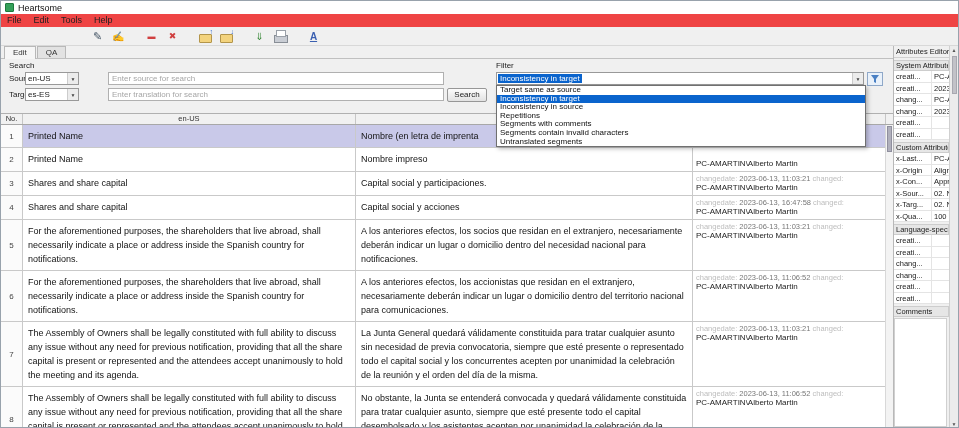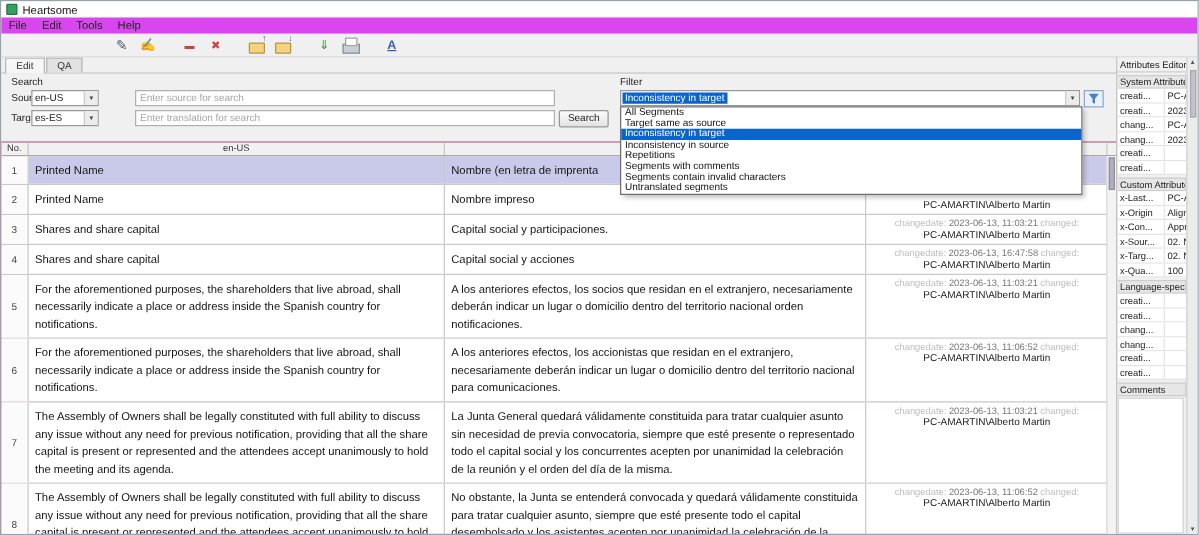--- a/index.html
+++ b/index.html
@@ -6,21 +6,21 @@
   html,body { background:#cfcfcf; }
   .window {
     width: 959px; height: 428px; position: relative; overflow: hidden;
     background:#f0f0f0; font-family:"Liberation Sans", sans-serif;
     border:1px solid #98a2ac;
   }
   
   .titlebar { height:13px; background:#ffffff; display:flex; align-items:center; gap:4px; padding-left:4px; font-size:9px; color:#111; }
   .app-icon { width:9px; height:9px; background:#35a05a; border:1px solid #1d7a3c; border-radius:1px; flex:none; }
   
-  .menubar { height:13px; display:flex; align-items:center; font-size:9px; color:#222; background:#d946ef; }
+  .menubar { height:13px; display:flex; align-items:center; font-size:9px; color:#222; background:#ef4444; }
   .menu-item { padding:0 6px; line-height:13px; }
   
   .toolbar { height:19px; background:#f0f0f0; border-bottom:1px solid #d8d8d8; display:flex; align-items:center; padding-left:88px; }
   .tb-group { display:flex; align-items:center; gap:4px; margin-right:16px; }
   .tb-btn { width:17px; height:16px; display:flex; align-items:center; justify-content:center; position:relative; border-radius:2px; }
   .glyph-pencil::before { content:"✎"; color:#4a5a6a; font-size:11px; }
   .glyph-pen::before { content:"✍"; color:#4a5a6a; font-size:10px; }
   .glyph-red-dash::before { content:"▬"; color:#d04040; font-size:8px; }
   .glyph-red-x::before { content:"✖"; color:#d04040; font-size:9px; }
   .glyph-folder-up::before, .glyph-folder-down::before {
@@ -66,21 +66,21 @@
   .w-tgt { width:337px; flex:none; }
   .w-meta { width:193px; flex:none; }
   .w-sc { width:8px; flex:none; border-right:none; }
   .grid-body { flex:1; overflow:hidden; }
   .trow { display:flex; border-bottom:1px solid #c9c9c9; background:#fff; }
   .cell { border-right:1px solid #c9c9c9; overflow:hidden; }
   .cell.no { width:22px; flex:none; display:flex; align-items:center; justify-content:center; font-size:8px; color:#444; background:#fbfbfb; }
   .cell.src, .cell.tgt { padding:4px 5px; font-size:9px; line-height:14px; color:#141414; }
   .cell.src { width:333px; flex:none; }
   .cell.tgt { width:337px; flex:none; }
-  .cell.meta { width:193px; flex:none; padding:2px 3px; border-right:none;text-align:center; }
+  .cell.meta { width:193px; flex:none; padding:2px 3px; border-right:none; }
   .trow.selected .cell.src, .trow.selected .cell.tgt, .trow.selected .cell.meta { background:#c9c9e9; }
   .meta-l1 { font-size:7.5px; line-height:9px; white-space:nowrap; overflow:hidden; }
   .mlabel { color:#bdbdbd; }
   .m-date { color:#777; margin:0 2px; }
   .m-user { font-size:8px; line-height:10px; color:#222; white-space:nowrap; overflow:hidden; }
   .vscroll { position:absolute; top:11px; right:0; bottom:0; width:8px; background:#f3f3f3; border-left:1px solid #d8d8d8; }
   .vthumb { margin:1px; height:26px; background:#b0b0bc; border:1px solid #8f8f9e; }
   
   .filter-dropdown { position:absolute; left:495px; top:84px; width:370px; background:#fff; border:1px solid #707070; z-index:40; box-shadow:2px 2px 4px rgba(0,0,0,0.25); }
   .dd-item { font-size:8px; height:8.6px; line-height:8.5px; padding-left:3px; color:#111; white-space:nowrap; overflow:hidden; }
@@ -237,21 +237,21 @@
       <div class="meta-l1">
         <span class="mlabel m-datelabel">changedate:</span><span class="m-date">2023-06-13, 16:47:58</span><span class="mlabel m-changedlabel">changed:</span>
       </div>
       <div class="m-user">PC-AMARTIN\Alberto Martin</div>
     </div>
   </div>
 
   <div class="trow">
     <div class="cell no">5</div>
     <div class="cell src">For the aforementioned purposes, the shareholders that live abroad, shall necessarily indicate a place or address inside the Spanish country for notifications.</div>
-    <div class="cell tgt">A los anteriores efectos, los socios que residan en el extranjero, necesariamente deberán indicar un lugar o domicilio dentro del territorio nacional orden notificaciones.</div>
+    <div class="cell tgt">A los anteriores efectos, los socios que residan en el extranjero, necesariamente deberán indicar un lugar o domicilio dentro del necesidad nacional para notificaciones.</div>
     <div class="cell meta">
       <div class="meta-l1">
         <span class="mlabel m-datelabel">changedate:</span><span class="m-date">2023-06-13, 11:03:21</span><span class="mlabel m-changedlabel">changed:</span>
       </div>
       <div class="m-user">PC-AMARTIN\Alberto Martin</div>
     </div>
   </div>
 
   <div class="trow">
     <div class="cell no">6</div>
@@ -415,21 +415,20 @@
         <span class="scroll-arrow">▲</span>
         <div class="pthumb"></div>
         <div class="pspacer"></div>
         <span class="scroll-arrow">▼</span>
       </div>
     </div>
 
   </div>
 
   <div class="filter-dropdown" id="filter-dropdown">
-      <div class="dd-item">All Segments</div>
       <div class="dd-item">Target same as source</div>
       <div class="dd-item sel">Inconsistency in target</div>
       <div class="dd-item">Inconsistency in source</div>
       <div class="dd-item">Repetitions</div>
       <div class="dd-item">Segments with comments</div>
       <div class="dd-item">Segments contain invalid characters</div>
       <div class="dd-item">Untranslated segments</div>
     </div>
 
 </div>

